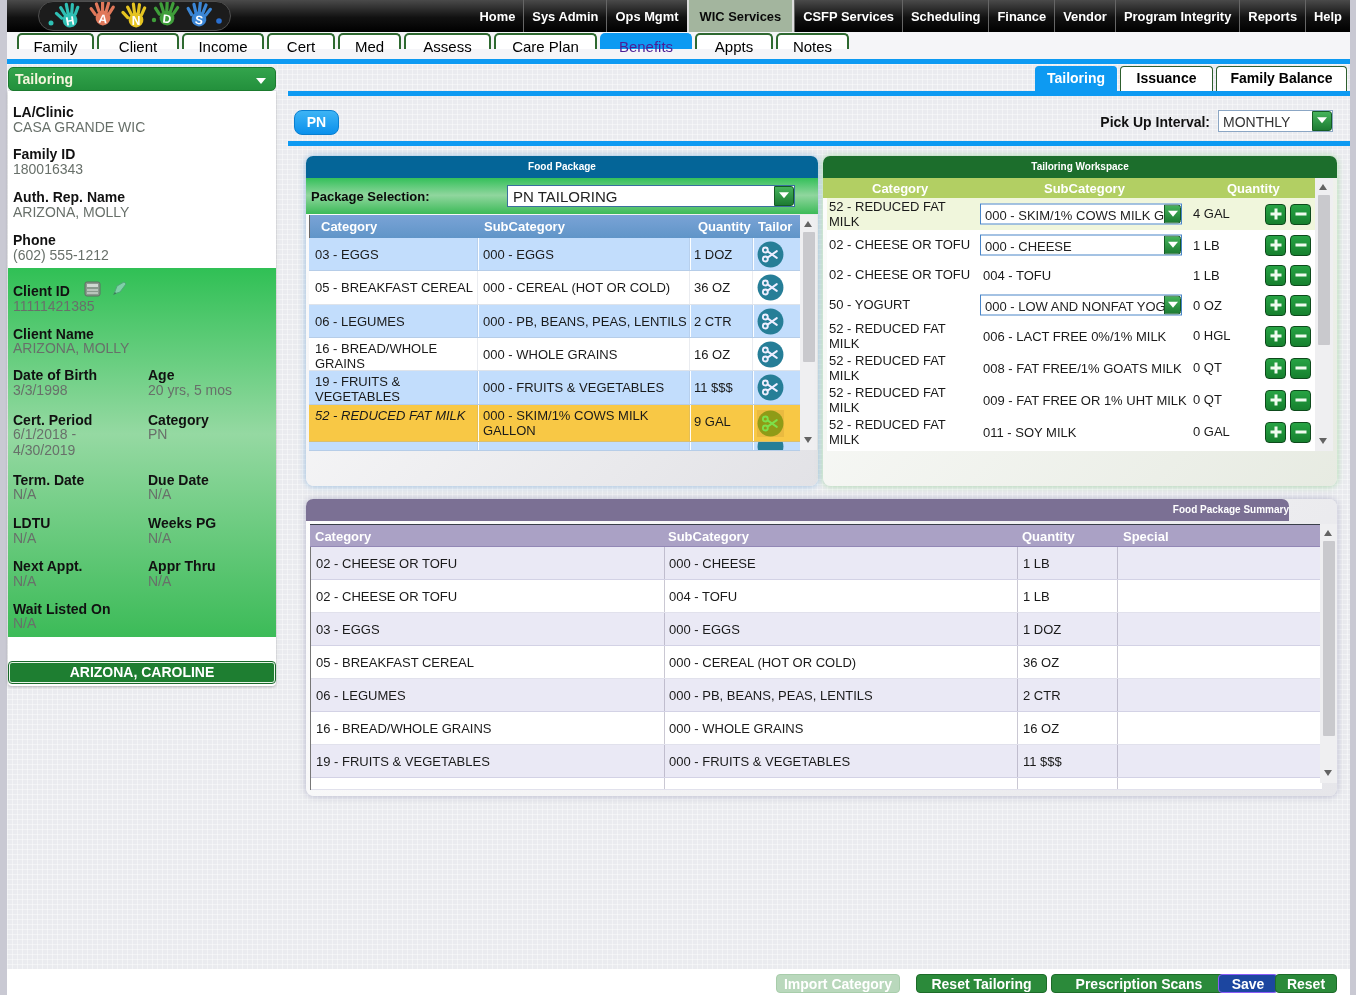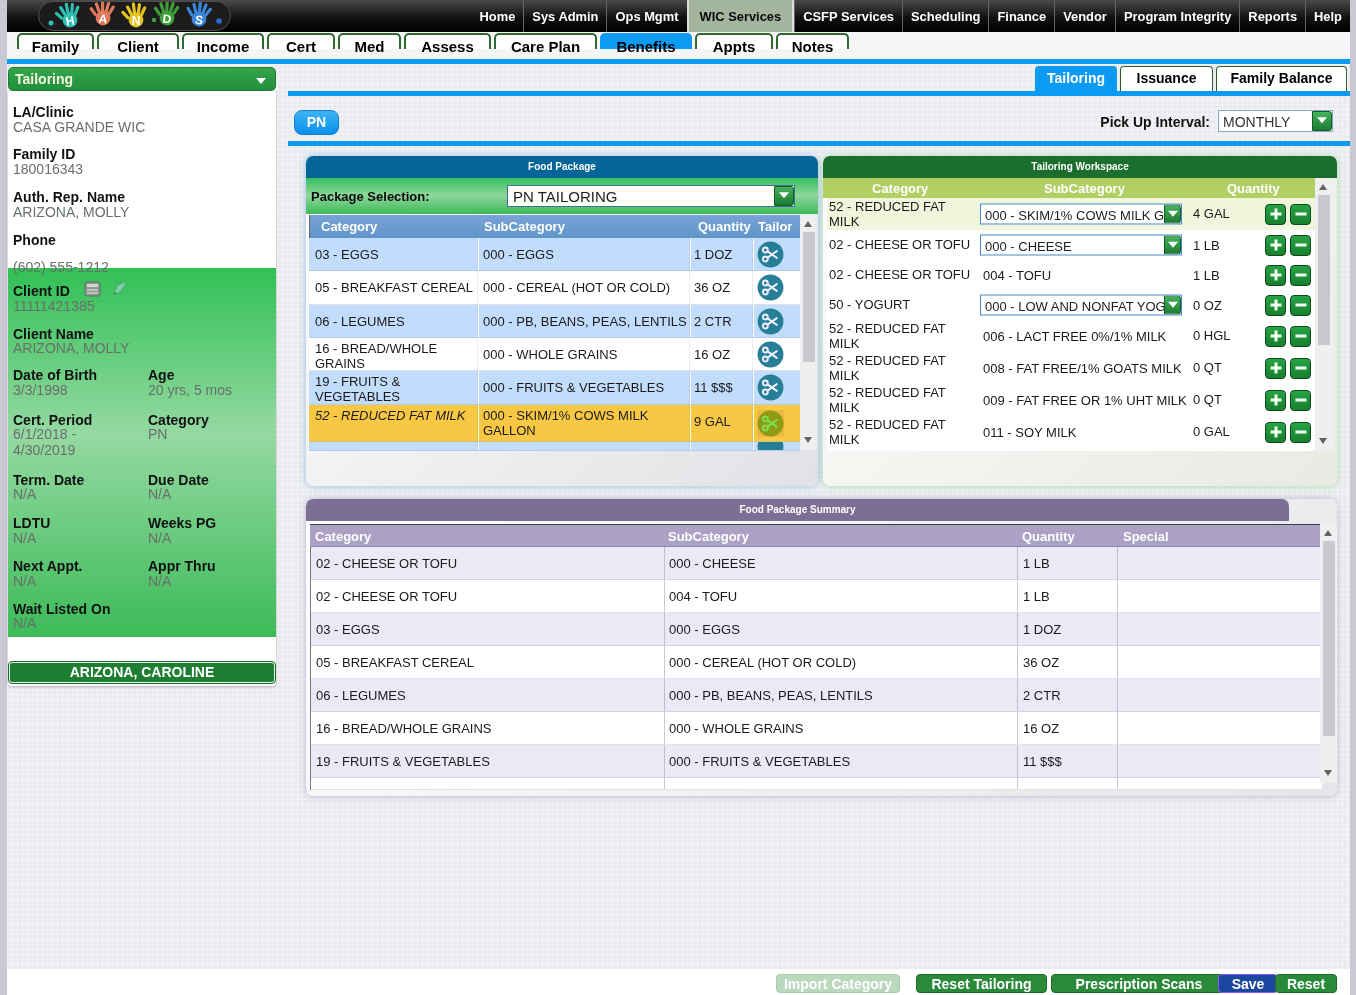--- a/index.html
+++ b/index.html
@@ -11,22 +11,22 @@
  background-image:repeating-linear-gradient(0deg,rgba(255,255,255,.4) 0 1px,rgba(0,0,0,0) 1px 5px),repeating-linear-gradient(90deg,rgba(255,255,255,.4) 0 1px,rgba(0,0,0,0) 1px 5px);
 }
 
 #topbar{position:absolute;left:7px;top:0;width:1343px;height:32px;background:linear-gradient(#4a4a4a,#111 55%,#000);}
 #logo{position:absolute;left:31px;top:1px;width:193px;height:30px;background:#1c1c1c;border:1px solid #4e4e4e;border-radius:15px;}
 #nav{position:absolute;right:0;top:0;height:32px;display:flex;align-items:stretch;}
 #nav .ni{color:#fff;font-weight:bold;font-size:12.9px;padding:0 8px;display:flex;align-items:center;border-left:1px solid #666;white-space:nowrap;}
 #nav .ni.act{background:#a3b59e;color:#0a0a0a;border-left:2px solid #ddd;border-right:2px solid #ddd;padding:6px 11px;}
 
 #tabstrip{position:absolute;left:7px;top:32px;width:1343px;height:27px;background:#f5f5f8;}
-.tab{position:absolute;top:1px;height:16px;background:#fff;border:2px solid #2e6930;border-bottom:none;border-radius:5px 5px 0 0;color:#000;font-weight:bold;font-size:15px;text-align:center;line-height:23px;}
-.tab.act{background:#0d9af2;border-color:#0d9af2;color:#000000;}
+.tab{position:absolute;top:1px;height:16px;background:#fff;border:2px solid #2e6930;border-bottom:none;border-radius:5px 5px 0 0;color:#000;font-weight:normal;font-size:15px;text-align:center;line-height:23px;}
+.tab.act{background:#0d9af2;border-color:#0d9af2;color:#4c1d95;}
 #bluebar1{position:absolute;left:7px;top:59px;width:1343px;height:5px;background:#0d9af2;}
 
 .rtab{position:absolute;top:66px;height:25px;background:#fff;border:1px solid #2d5e2d;border-bottom:none;border-radius:4px 4px 0 0;color:#000;font-weight:bold;font-size:14px;text-align:center;line-height:23px;}
 .rtab.act{background:#0d9af2;border-color:#0d9af2;color:#fff;}
 #bluebar2{position:absolute;left:288px;top:91px;width:1062px;height:5px;background:#0d9af2;}
 #bluebar3{position:absolute;left:288px;top:141px;width:1062px;height:5px;background:#0d9af2;}
 #pnbtn{position:absolute;left:294px;top:110px;width:45px;height:25px;background:linear-gradient(#3db4f5,#0a90ec);border:1px solid #0a7fd0;border-radius:8px;color:#fff;font-weight:bold;font-size:14px;text-align:center;line-height:23px;}
 #pulabel{position:absolute;left:1010px;top:114px;width:200px;text-align:right;font-weight:bold;font-size:14px;color:#111;}
 #pusel{position:absolute;left:1218px;top:110px;width:115px;height:22px;background:#fff;border:1px solid #8ba6c4;}
 #pusel .t{position:absolute;left:4px;top:3px;font-size:14px;color:#333;}
@@ -166,21 +166,21 @@
 <div id="lp">
 <div id="lpcard">
 <div id="lpgreen"></div>
 <div class="lbl" style="top:13px;">LA/Clinic</div>
 <div class="val" style="top:28px;">CASA GRANDE WIC</div>
 <div class="lbl" style="top:55px;">Family ID</div>
 <div class="val" style="top:70px;">180016343</div>
 <div class="lbl" style="top:98px;">Auth. Rep. Name</div>
 <div class="val" style="top:113px;">ARIZONA, MOLLY</div>
 <div class="lbl" style="top:141px;">Phone</div>
-<div class="val" style="top:168px;">(602) 555-1212</div>
+<div class="val" style="top:156px;">(602) 555-1212</div>
 <div class="lbl" style="top:192px;">Client ID</div>
 <div class="val" style="top:207px;">11111421385</div>
 <svg class="abs" style="left:76px;top:190px;" width="44" height="16" viewBox="0 0 44 16">
 <rect x="1" y="1" width="15" height="14" rx="2" fill="#8a9a8e" stroke="#5f6f63"></rect>
 <rect x="3" y="3" width="11" height="3" fill="#cfd8d2"></rect>
 <rect x="3" y="8" width="11" height="2" fill="#b8c4bb"></rect>
 <rect x="3" y="11" width="11" height="2" fill="#b8c4bb"></rect>
 <path d="M30 13 L33 5 L40 1 L42 3 L36 11 Z" fill="#7fd0a8" stroke="#4fa878" stroke-width="1"></path>
 <path d="M29 14 l2-3 1.5 1.5Z" fill="#3c7f57"></path>
 </svg>
@@ -411,21 +411,21 @@
  </div>
 
  <div class="abs" style="left:492px;top:22px;width:18px;height:273px;background:#efeff1;">
   <div class="sarr up" style="left:3px;top:4px;"></div>
   <div class="abs" style="left:3px;top:17px;width:12px;height:150px;background:#c9c9cd;border-radius:1px;"></div>
   <div class="sarr dn" style="left:3px;bottom:5px;"></div>
  </div>
 </div>
 
 <div class="abs" id="fps" style="left:306px;top:499px;width:1031px;height:297px;background:linear-gradient(135deg,#fdfdfd,#e6e6ea);border-radius:8px;box-shadow:0 0 7px rgba(130,130,170,.5);">
- <div class="phdr" style="left:0;top:0;width:983px;background:#7b7094;">Food Package Summary</div>
+ <div class="phdr" style="left:0;top:0;width:983px;background:#7b7094;text-align:right;">Food Package Summary</div>
  <div class="abs" style="left:4px;top:25px;width:1012px;height:23px;background:#aaa1c5;color:#fff;font-weight:bold;font-size:13px;border-top:1px solid #3a3f4a;border-bottom:1px solid #9287b5;">
   <span class="abs" style="left:5px;top:4px;">Category</span>
   <span class="abs" style="left:358px;top:4px;">SubCategory</span>
   <span class="abs" style="left:712px;top:4px;">Quantity</span>
   <span class="abs" style="left:813px;top:4px;">Special</span>
  </div>
  <div class="abs" style="left:4px;top:48px;width:1012px;height:243px;overflow:hidden;border-left:1px solid #777;">
   <div class="smrow" style="top:0;background:#eae9f5;">
    <span class="s1">02 - CHEESE OR TOFU</span>
         <span class="s2">000 - CHEESE</span>

